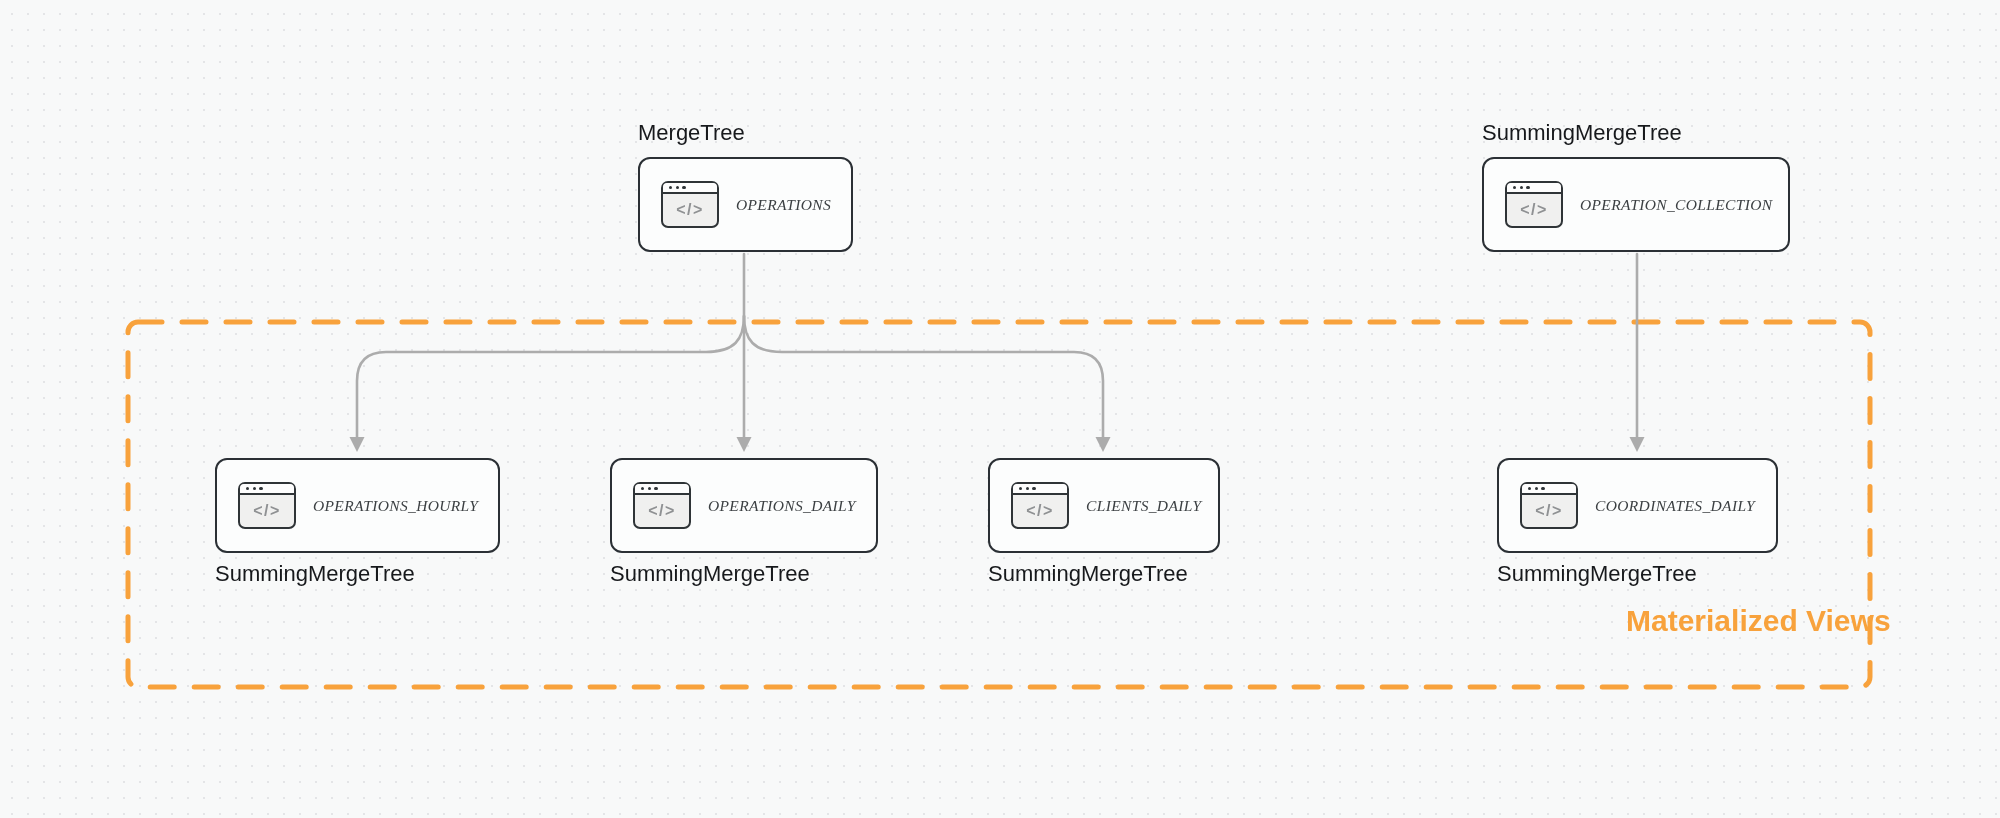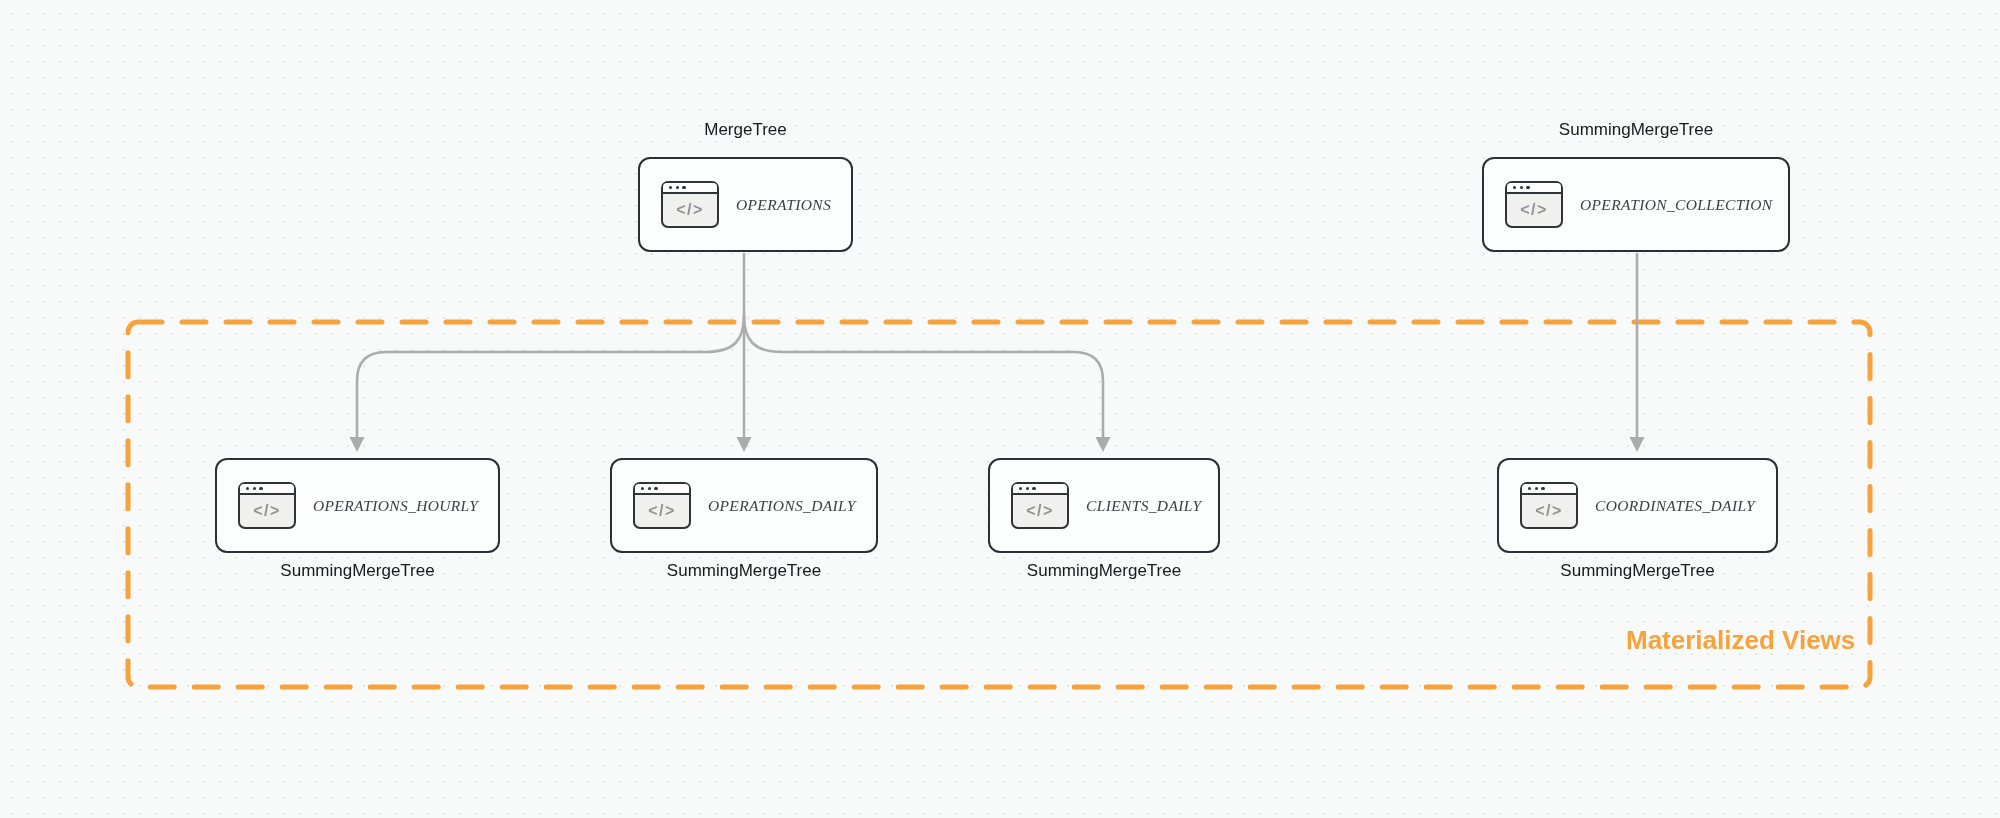--- a/index.html
+++ b/index.html
@@ -45,26 +45,26 @@
     display:flex;align-items:center;justify-content:center;
     color:var(--icon_glyph,#8f9193);
     font-weight:700;font-size:16px;letter-spacing:1.5px;
   }
   .node-title{
     margin-left:17px;margin-right:18px;white-space:nowrap;
     font-style:italic;font-size:15.5px;font-weight:500;
     letter-spacing:0.35px;color:var(--title_text,#3c4043);font-family:Liberation Serif, serif;
   }
   .engine-label{
-    position:absolute;text-align:center;white-space:nowrap;
-    font-size:17px;font-weight:500;color:var(--engine_text,#17191c);
+    position:absolute;text-align:left;white-space:nowrap;
+    font-size:22px;font-weight:500;color:var(--engine_text,#17191c);
   }
   .group-label{
-    position:absolute;left:1626px;top:625px;white-space:nowrap;
-    font-size:26px;font-weight:600;color:var(--accent_orange,#f8a23c);
+    position:absolute;left:1626px;top:604px;white-space:nowrap;
+    font-size:30px;font-weight:600;color:var(--accent_orange,#f8a23c);
   }
 </style>
 </head>
 <body>
 
 <div class="canvas">
 
   <svg class="connectors" viewBox="0 0 2000 818">
 
     <rect x="128" y="322" width="1742" height="365" rx="10" fill="none" style="stroke:var(--accent_orange,#f8a23c)" stroke-width="5" stroke-dasharray="24 20" stroke-linecap="round"></rect>

